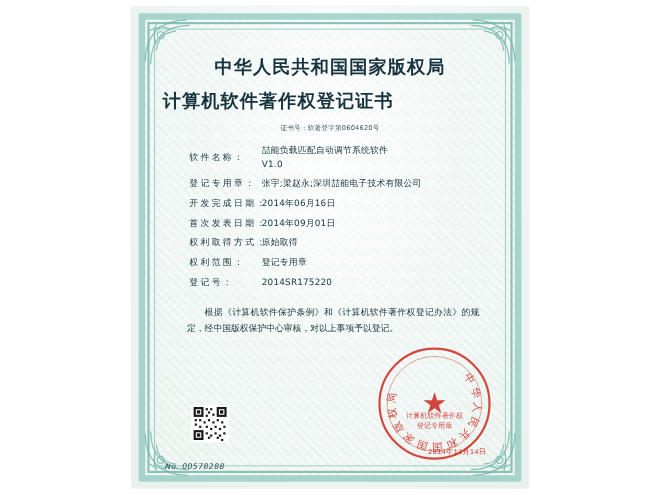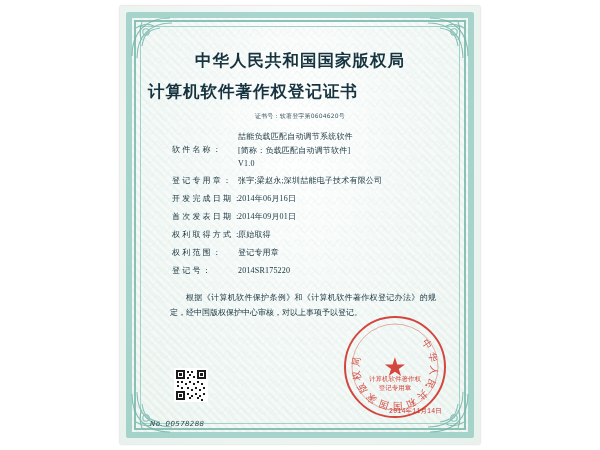--- a/index.html
+++ b/index.html
@@ -112,21 +112,20 @@
   }
   .row .lbl {
     width: 66px;
     flex: 0 0 66px;
     letter-spacing: 2.2px;
     white-space: nowrap;
   }
   .row .val {
     flex: 1 1 auto;
     letter-spacing: 0.2px;
-    font-family: Liberation Serif, serif;
   }
   .val .line2 { display: block; margin-top: 3px; }
   .val .line3 { display: block; margin-top: 3px; }
   .paragraph {
     margin-top: 14px;
     padding: 0 16px 0 22px;
     font-size: 8px;
     line-height: 15px;
     color: #17333f;
     text-align: justify;
@@ -264,21 +263,20 @@
       <div class="title1">中华人民共和国国家版权局</div>
       <div class="title2">计算机软件著作权登记证书</div>
       <div class="certno">证书号：软著登字第0604620号</div>
 
       <div class="fields">
 
         <div class="row">
           <div class="lbl">软件名称：</div>
           <div class="val">
             <span>喆能负载匹配自动调节系统软件</span>
-            <span class="line2">[简称：负载匹配自动调节软件]</span>
             <span class="line3">V1.0</span>
           </div>
         </div>
 
         <div class="row">
           <div class="lbl">登记专用章：</div>
           <div class="val">张宇;梁赵永;深圳喆能电子技术有限公司</div>
         </div>
 
         <div class="row">

